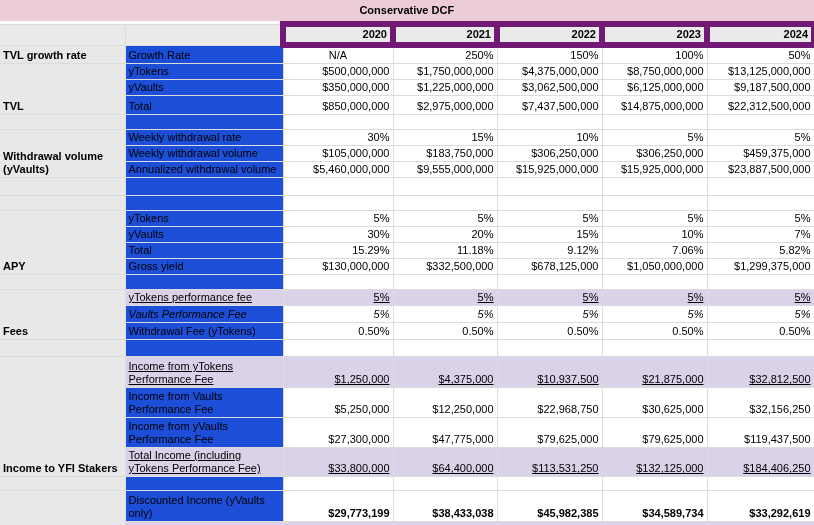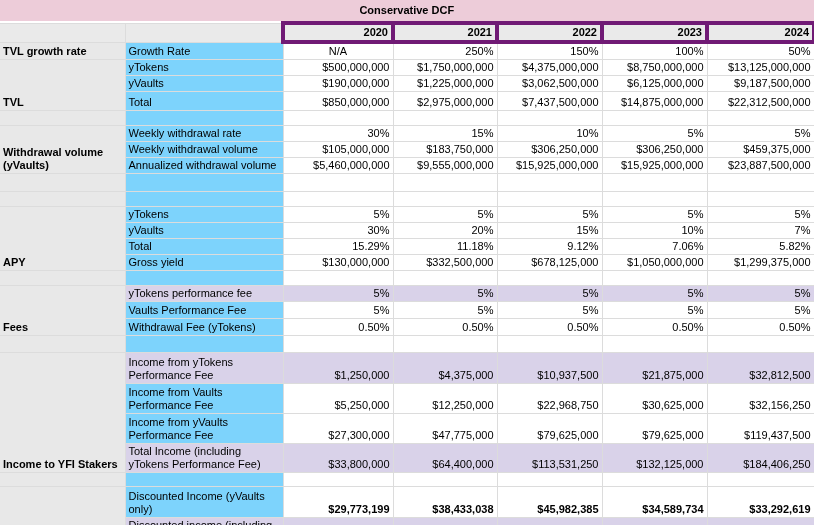--- a/index.html
+++ b/index.html
@@ -15,26 +15,26 @@
     white-space:normal;word-wrap:break-word;
   }
   .title{
     background:#edccd9;font-weight:bold;text-align:center;
     vertical-align:middle;padding:4px;font-size:11px;border-bottom:none;
   }
   .hdr{background:#eaeaea;border-top:1px solid #dcdcdc;}
   .hdrB{background:#eaeaea;border-top:1px solid #dcdcdc;border-right:1px solid #000;}
   .yh{
     background:#eaeaea;font-weight:bold;text-align:right;
-    border:4px solid #701a75;
+    border:6px solid #701a75;
   }
   .cat{background:#e8e8e8;font-weight:bold;vertical-align:bottom;}
-  .lbl{text-align:left;background:#7dd3fc;}
+  .lbl{text-align:left;background:#1d4ed8;}
   .val{text-align:right;background:#fff;}
-  .hl{background:#d9d2e9;}
+  .hl{background:#d9d2e9;text-decoration:underline;}
   .b{font-weight:bold;}
   .left{text-align:center;}
 </style>
 </head>
 <body>
 
 <table>
   <colgroup>
     <col style="width:125px">
       <col style="width:158px">
@@ -70,21 +70,21 @@
         <td class="cat" rowspan="3">TVL</td>
         <td class="lbl">yTokens</td>
         <td class="val">$500,000,000</td>
         <td class="val">$1,750,000,000</td>
         <td class="val">$4,375,000,000</td>
         <td class="val">$8,750,000,000</td>
         <td class="val">$13,125,000,000</td>
       </tr>
       <tr style="height: 16px;">
         <td class="lbl">yVaults</td>
-        <td class="val">$190,000,000</td>
+        <td class="val">$350,000,000</td>
         <td class="val">$1,225,000,000</td>
         <td class="val">$3,062,500,000</td>
         <td class="val">$6,125,000,000</td>
         <td class="val">$9,187,500,000</td>
       </tr>
       <tr style="height: 19px;">
         <td class="lbl">Total</td>
         <td class="val">$850,000,000</td>
         <td class="val">$2,975,000,000</td>
         <td class="val">$7,437,500,000</td>
@@ -187,21 +187,21 @@
       </tr>
       <tr style="height: 16px;">
         <td class="cat" rowspan="3">Fees</td>
         <td class="lbl hl">yTokens performance fee</td>
         <td class="val hl">5%</td>
         <td class="val hl">5%</td>
         <td class="val hl">5%</td>
         <td class="val hl">5%</td>
         <td class="val hl">5%</td>
       </tr>
-      <tr style="height: 17px;">
+      <tr style="height: 17px; font-style: italic;">
         <td class="lbl">Vaults Performance Fee</td>
         <td class="val">5%</td>
         <td class="val">5%</td>
         <td class="val">5%</td>
         <td class="val">5%</td>
         <td class="val">5%</td>
       </tr>
       <tr style="height: 17px;">
         <td class="lbl">Withdrawal Fee (yTokens)</td>
         <td class="val">0.50%</td>

